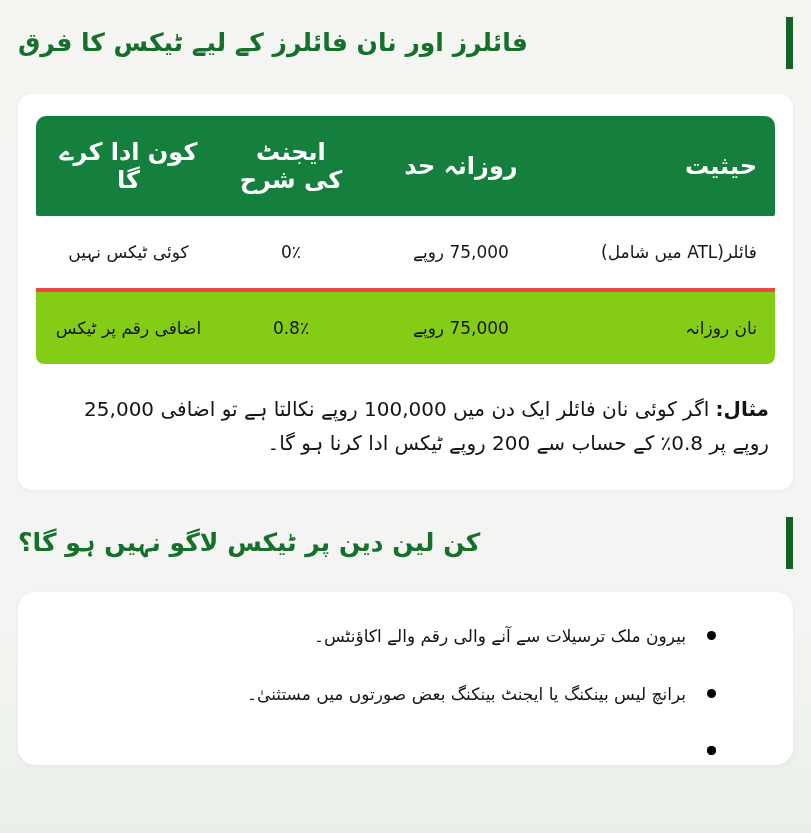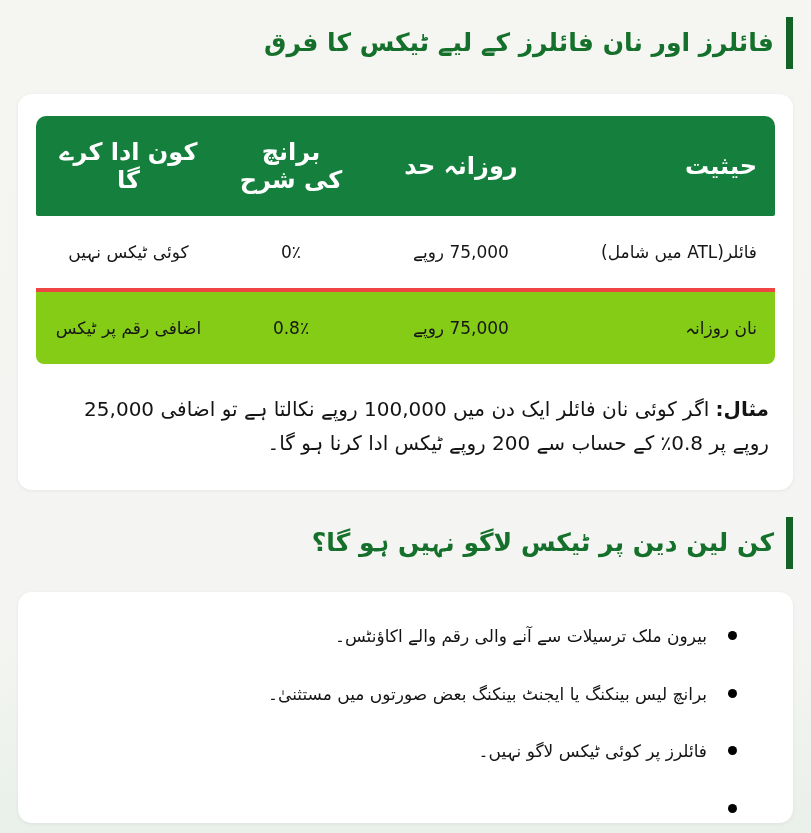--- a/index.html
+++ b/index.html
@@ -12,21 +12,21 @@
     font-family: "DejaVu Sans", sans-serif;
     background: linear-gradient(180deg, #f5f5f2 0%, #f4f5f2 75%, #e9f0e9 100%);
     padding-top: 14px;
     color: #1c1c1c;
   }
 
   
   .section-heading {
     display: flex;
     align-items: center;
-    justify-content: flex-start;
+    justify-content: space-between;
     padding: 0 18px;
     min-height: 58px;
     gap: 12px;
   }
   .accent-bar {
     width: 7px;
     height: 52px;
     background: #136327;
     flex: 0 0 auto;
   }
@@ -101,21 +101,22 @@
     color: #141414;
   }
   .example-label { font-weight: bold; }
 
   
   .gap-1 { height: 24px; }
   .gap-2 { height: 20px; }
 
   
   .card-list {
-    padding: 32px 56px 26px 40px;
+    padding: 32px 77px 26px 40px;
+    border-radius: 17px;
   }
   ul.exempt-list { list-style: none; }
   ul.exempt-list li {
     position: relative;
     padding-right: 30px;
     font-size: 17px;
     line-height: 1.5;
     margin-bottom: 32px;
     color: #141414;
   }
@@ -143,21 +144,21 @@
     <colgroup>
       <col class="col-status">
         <col class="col-limit">
         <col class="col-rate">
         <col class="col-payer">
     </colgroup>
     <thead>
       <tr>
         <th>حیثیت</th>
         <th>روزانہ حد</th>
-        <th>برانچ کی شرح</th>
+        <th>ایجنٹ کی شرح</th>
         <th>کون ادا کرے گا</th>
       </tr>
     </thead>
     <tbody>
       <tr class="row-even">
         <td>فائلر(ATL میں شامل)</td>
         <td>75,000 روپے</td>
         <td>0٪</td>
         <td>کوئی ٹیکس نہیں</td>
       </tr>
@@ -190,19 +191,18 @@
     <li>
       <span class="bullet-dot"></span>
       <span>بیرون ملک ترسیلات سے آنے والی رقم والے اکاؤنٹس۔</span>
     </li>
     <li>
       <span class="bullet-dot"></span>
       <span>برانچ لیس بینکنگ یا ایجنٹ بینکنگ بعض صورتوں میں مستثنیٰ۔</span>
     </li>
     <li>
       <span class="bullet-dot"></span>
-      <span>فائلرز پر کوئی ٹیکس لاگو نہیں۔</span>
     </li>
     <li>
       <span class="bullet-dot"></span>
     </li>
   </ul>
 </div>
 
 </body></html>

